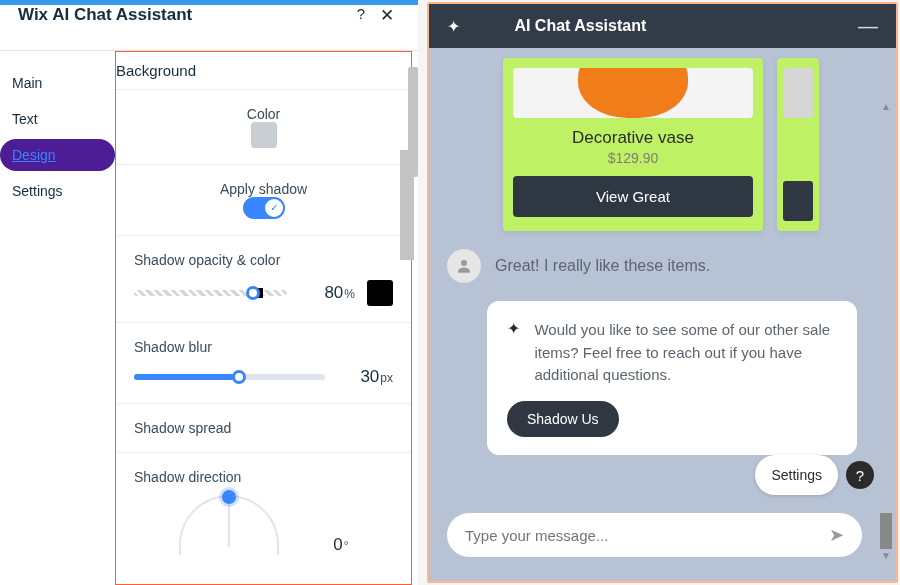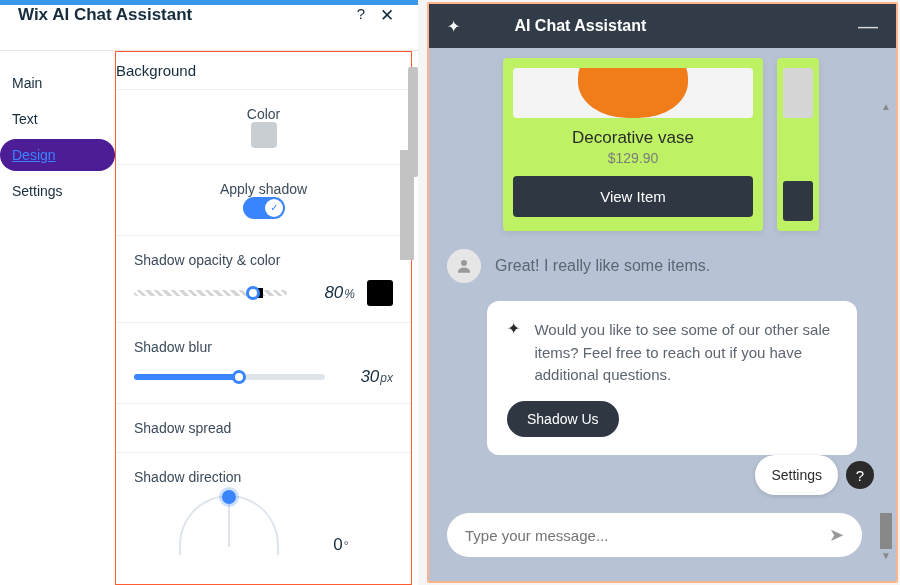--- a/index.html
+++ b/index.html
@@ -42,21 +42,21 @@
     width: 42px; height: 22px; border-radius: 11px; background: #3885ff; position: relative; cursor: pointer;
   }
   .toggle::after {
     content: ""; position: absolute; right: 2px; top: 2px; width: 18px; height: 18px;
     background: #fff; border-radius: 50%;
   }
   .toggle-check {
     position: absolute; right: 5px; top: 4px; width: 10px; height: 10px; z-index: 1;
     color: #3885ff; font-size: 10px; line-height: 14px; text-align: center;
   }
-  .slider-block { margin-top: 12px; display: flex; align-items: center; gap: 12px; font-style: italic; }
+  .slider-block { margin-top: 12px; display: flex; align-items: center; gap: 12px; }
   .slider-track {
     flex: 1; height: 6px; border-radius: 3px; background: #dfe5eb; position: relative;
   }
   .slider-fill { position: absolute; height: 100%; left: 0; background: #3885ff; border-radius: 3px; }
   .slider-knob {
     position: absolute; top: 50%; transform: translate(-50%,-50%); width: 14px; height: 14px;
     border-radius: 50%; background: #fff; border: 3px solid #3885ff;
   }
   .slider-striped {
     background: repeating-linear-gradient(45deg,#d6d6d6 0 3px,#fff 3px 6px);
@@ -257,36 +257,36 @@
     </div>
 
     <div class="chat-body">
       <div class="product-row">
         <div class="product-card">
           <div class="product-img">
             <div class="orange-blob"></div>
           </div>
           <div class="product-name">Decorative vase</div>
           <div class="product-price">$129.90</div>
-          <div class="view-btn">View Item</div>
+          <div class="view-btn">View Great</div>
         </div>
         <div class="product-card peek">
           <div class="peek-img"></div>
           <div class="peek-btn"></div>
         </div>
       </div>
 
       <div class="user-row">
         <div class="avatar">
           <svg width="18" height="18" viewBox="0 0 24 24" fill="#9a9a9a">
               <circle cx="12" cy="8" r="4"></circle>
               <path d="M4 20c0-4 4-6 8-6s8 2 8 6v1H4z"></path>
             </svg>
         </div>
-        <div class="user-text">Great! I really like some items.</div>
+        <div class="user-text">Great! I really like these items.</div>
       </div>
 
       <div class="ai-bubble">
         <div class="ai-bubble-row">
           <span style="color:#2b2b2b;">✦</span>
           <div class="ai-text">Would you like to see some of our other sale items? Feel free to reach out if you have additional questions.</div>
         </div>
         <div class="contact-btn">Shadow Us</div>
       </div>
 

